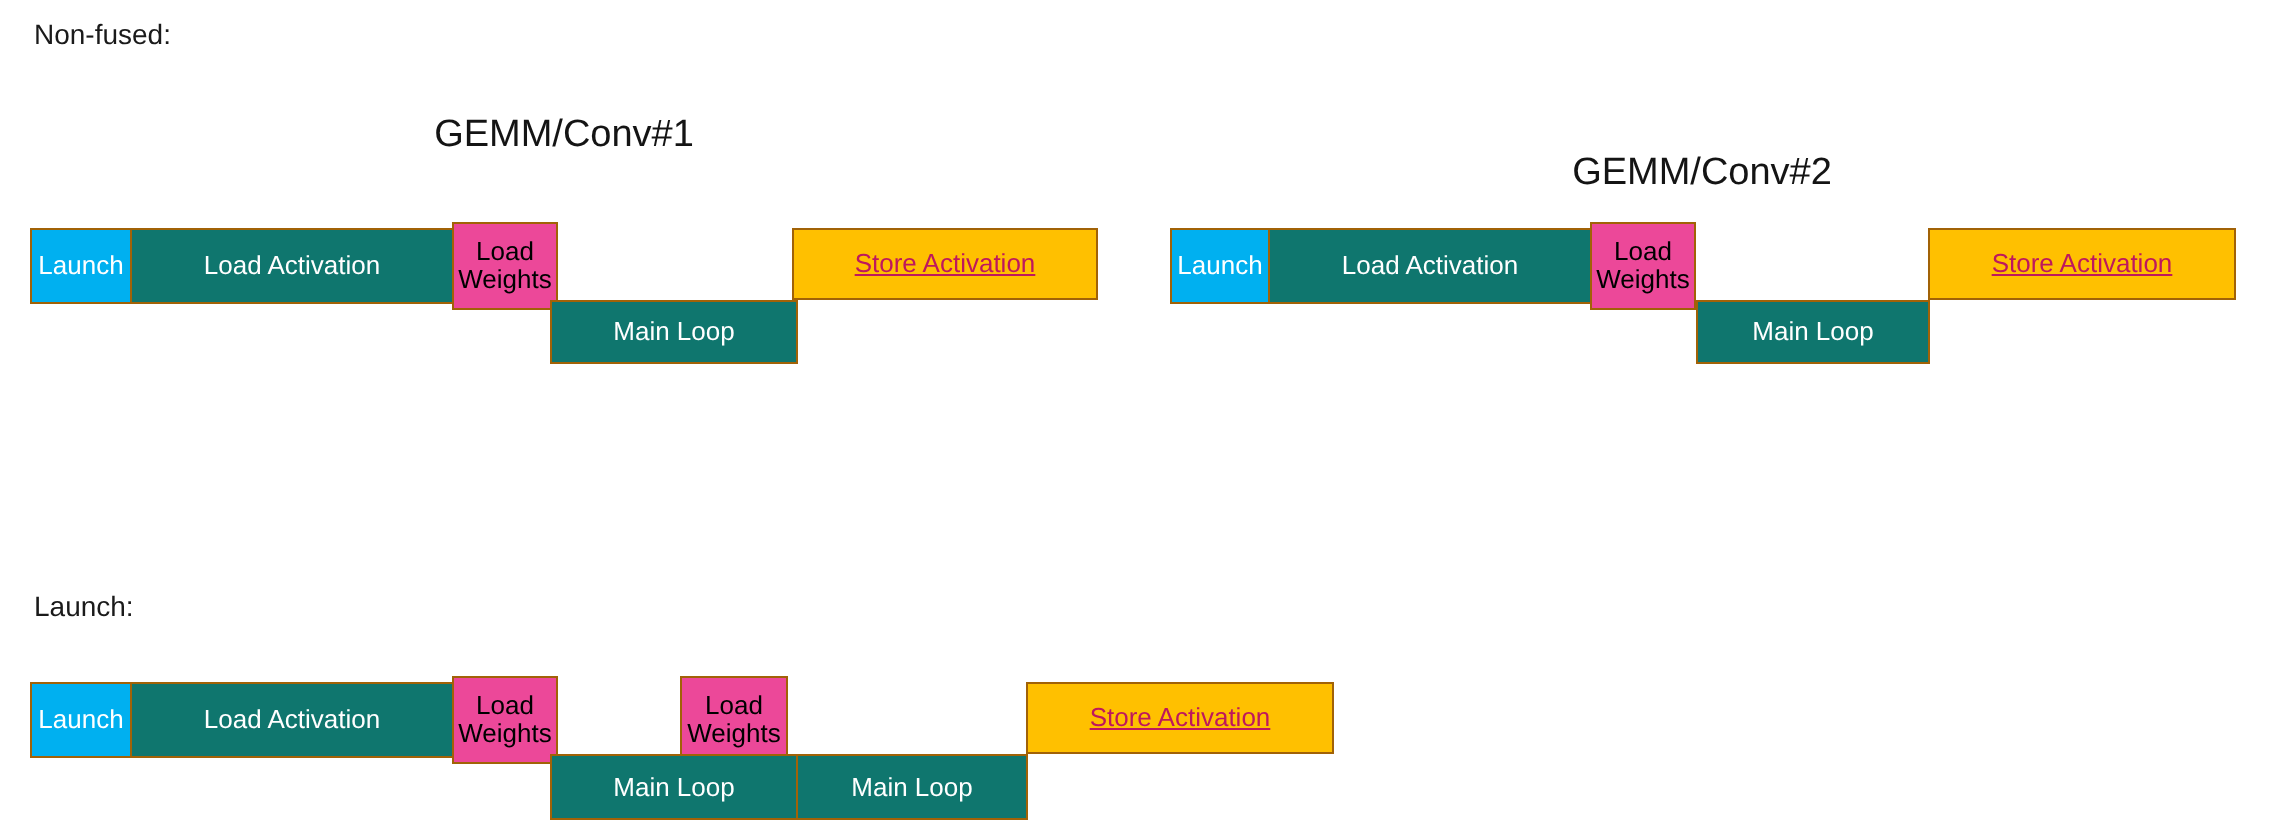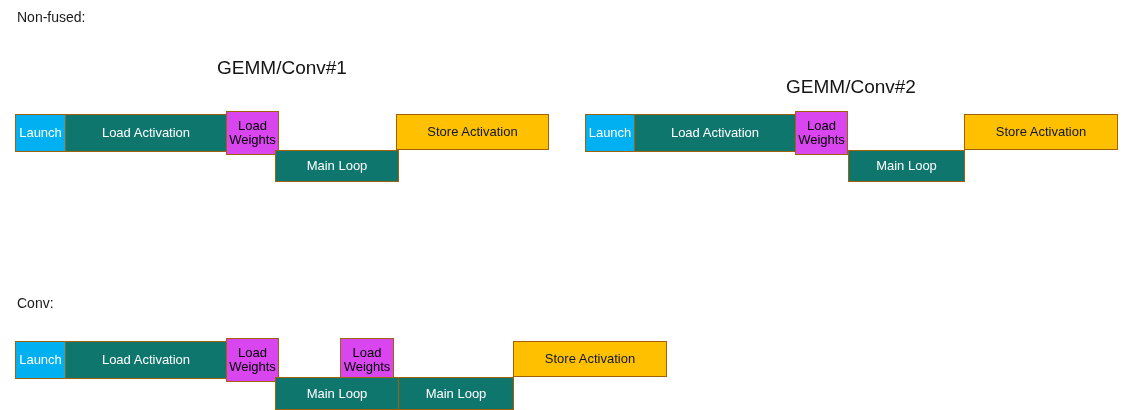--- a/index.html
+++ b/index.html
@@ -51,26 +51,27 @@
 
   .bar.purple {
     background: #0f766e;
     color: #ffffff;
   }
   .bar.cyan {
     background: #00B0F0;
     color: #ffffff;
   }
   .bar.yellow {
-    background: #d946ef;
+    background: #ec4899;
     color: #000000;
   }
   .bar.orange {
     background: #FFC000;
-    color: #0f172a;
+    color: #be185d;
+    text-decoration: underline;
   }
   .bar.twoline {
     font-size: 13px;
     line-height: 1.08;
   }
 </style>
 </head>
 <body>
 
 <div class="section-label" style="left:17px; top:9px;">Non-fused:</div>
@@ -94,21 +95,21 @@
 
 <div class="bar purple" style="left:634px; top:114px; width:162px; height:38px;">Load Activation</div>
 
 <div class="bar yellow twoline" style="left:795px; top:111px; width:53px; height:44px;">Load
 Weights</div>
 
 <div class="bar purple" style="left:848px; top:150px; width:117px; height:32px;">Main Loop</div>
 
 <div class="bar orange" style="left:964px; top:114px; width:154px; height:36px;">Store Activation</div>
 
-<div class="section-label" style="left:17px; top:295px;">Conv:</div>
+<div class="section-label" style="left:17px; top:295px;">Launch:</div>
 
 <div class="bar cyan" style="left:15px; top:341px; width:51px; height:38px;">Launch</div>
 
 <div class="bar purple" style="left:65px; top:341px; width:162px; height:38px;">Load Activation</div>
 
 <div class="bar yellow twoline" style="left:226px; top:338px; width:53px; height:44px;">Load
 Weights</div>
 
 <div class="bar yellow twoline" style="left:340px; top:338px; width:54px; height:44px;">Load
 Weights</div>

